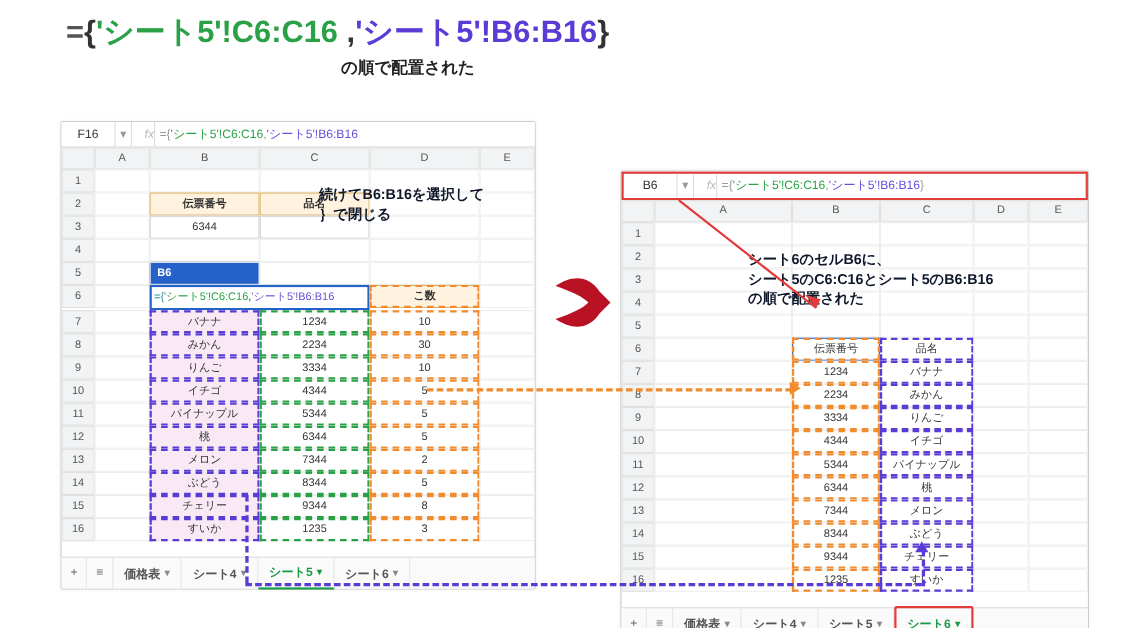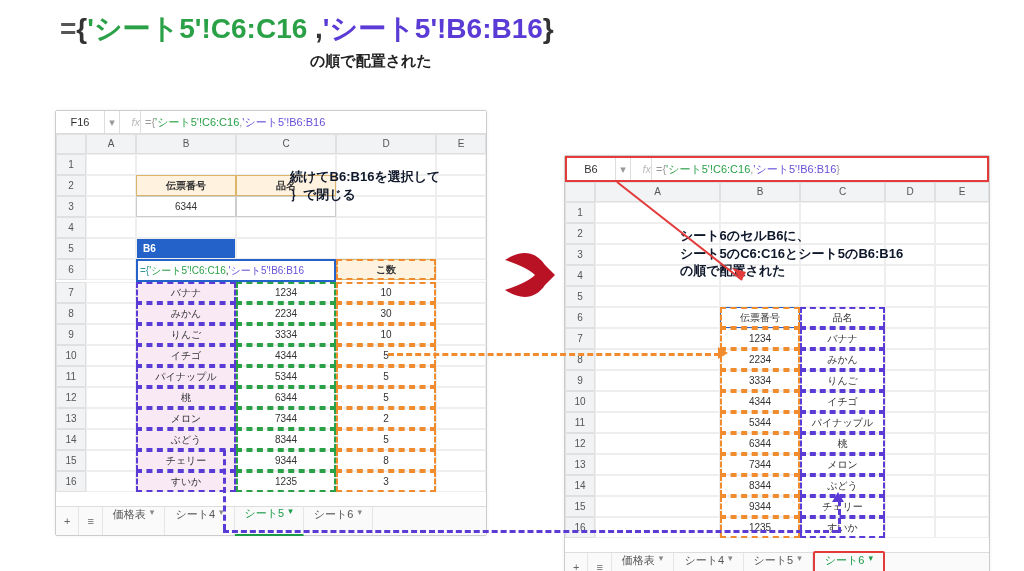--- a/index.html
+++ b/index.html
@@ -28,21 +28,21 @@
   .lbhead{background:#fff3e0;font-weight:600;border:1px solid #dcb56b;}
   .pinkish{background:#f9e9f5;}
   .g2d{color:#3195a0;}
   .bluecell{background:#2462c9;color:#fff;font-weight:700;}
   .dash-orange{outline:2px dashed #f08c2e;outline-offset:-2px;}
   .dash-purple{outline:2px dashed #5a3bd6;outline-offset:-2px;}
 
   
   .tabbar{display:flex;align-items:center;height:28px;border-top:1px solid #ddd;background:#fafafa;font-size:11px;}
   .tbtn{padding:0 8px;color:#666;display:flex;align-items:center;gap:4px;border-right:1px solid #e6e6e6;height:28px;}
-  .tab{padding:0 10px;border-right:1px solid #e6e6e6;height:28px;display:flex;align-items:flex-start;gap:4px;color:#555;}
+  .tab{padding:0 10px;border-right:1px solid #e6e6e6;height:28px;display:flex;align-items:center;gap:4px;color:#555;font-weight:bold;}
   .tab.active{color:#1a9b48;border-bottom:2px solid #1a9b48;}
   .tab .tri{font-size:9px;color:#888;}
   .tab.active .tri{color:#1a9b48;}
   .tab.redbox{border:2px solid #e33a3a;border-radius:2px;}
 
   
   .anno{position:absolute;font-size:13px;font-weight:600;color:#0f172a;line-height:1.35;}
   .arrow-red{position:absolute;color:#c8102e;}
   .connector{position:absolute;border:0;}
   .dorange{border-color:#f08c2e !important;}

